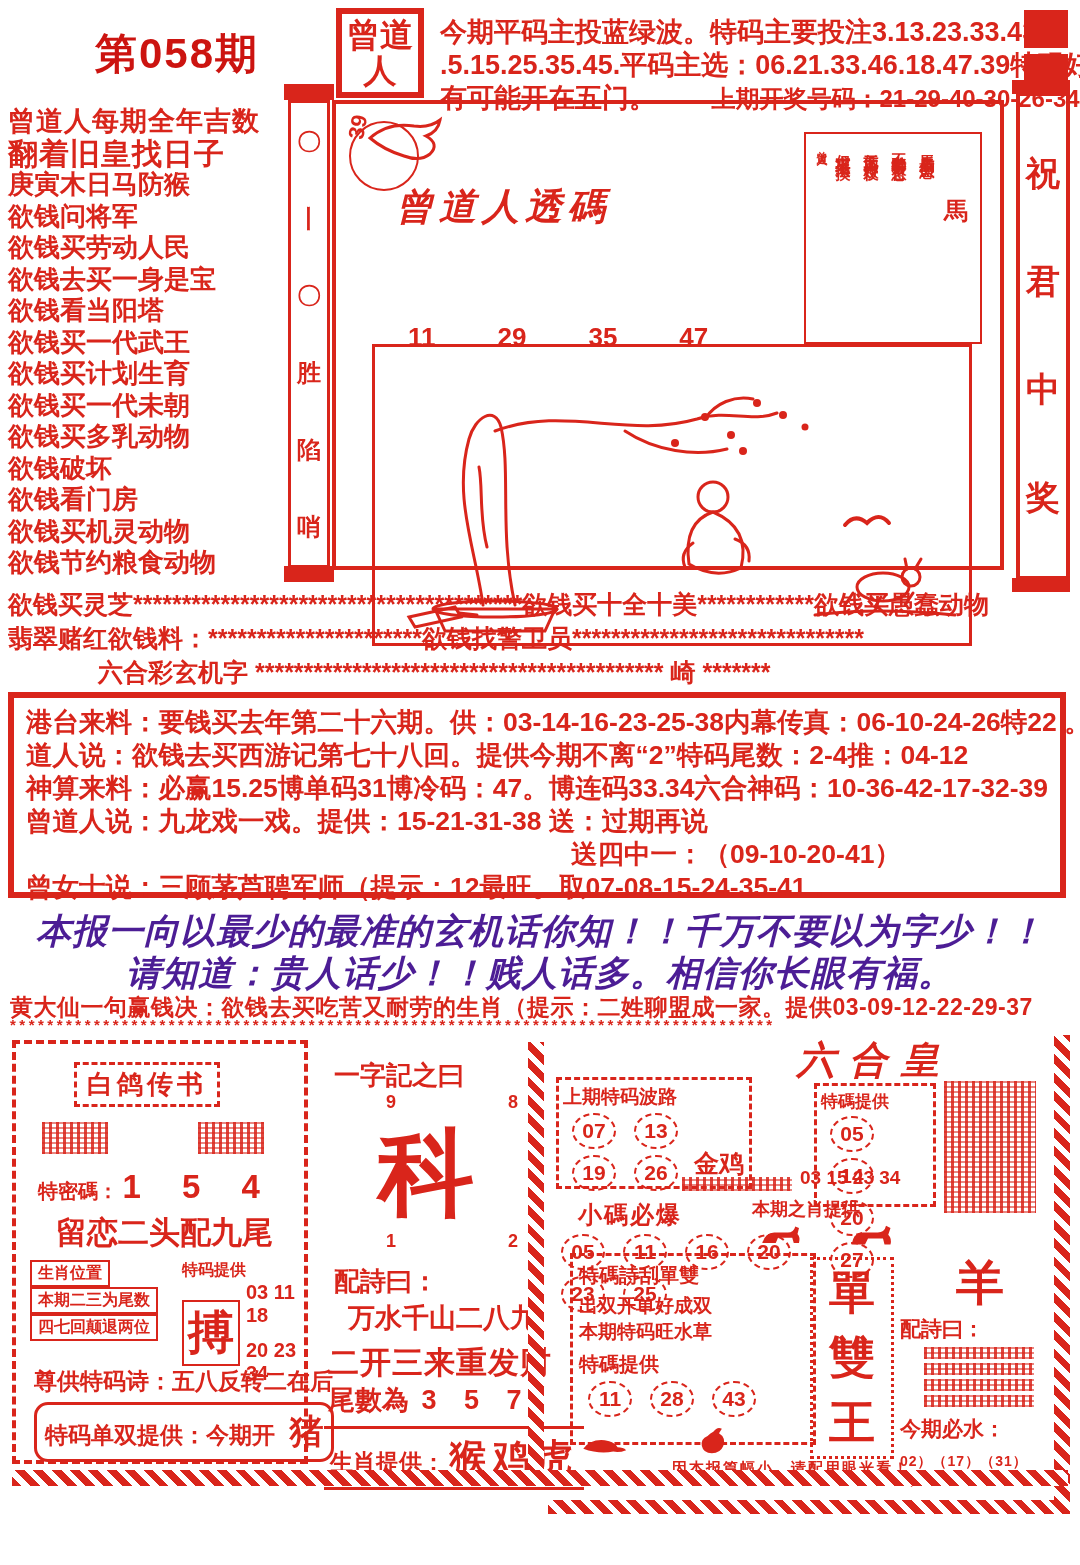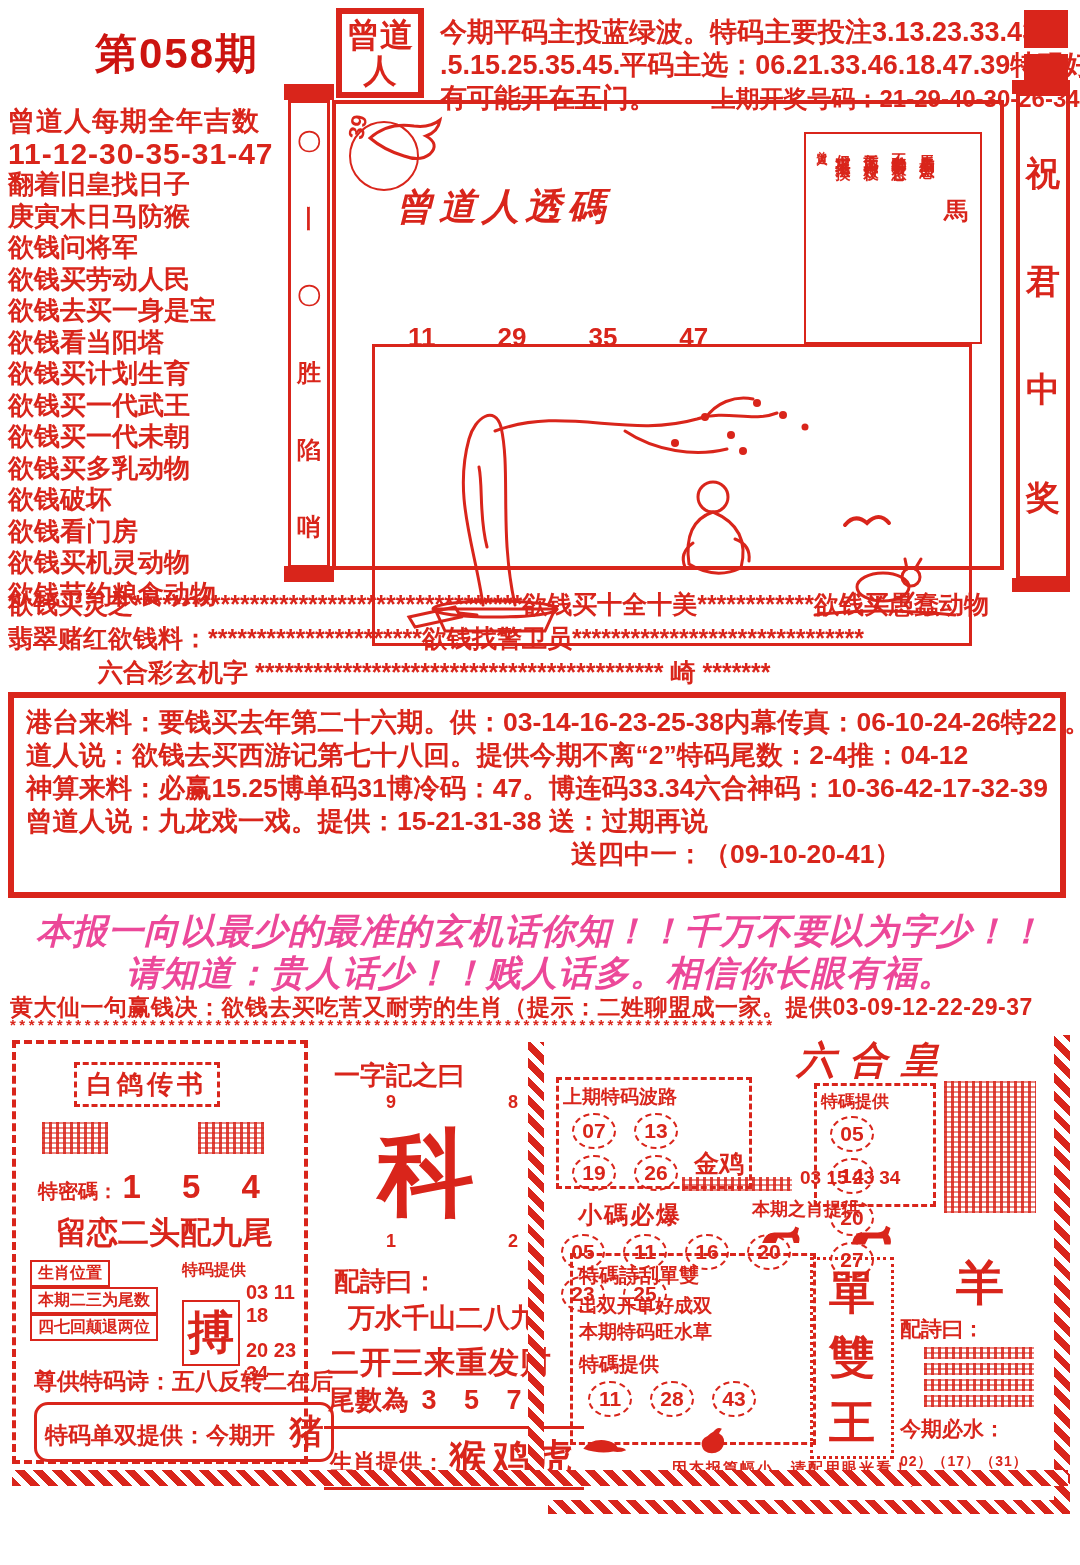--- a/index.html
+++ b/index.html
@@ -36,21 +36,21 @@
   .poem-line{writing-mode:vertical-rl;text-orientation:upright;font-size:15px;letter-spacing:2px}
   .innerart{border:3px solid #d9251b;box-sizing:border-box}
   
   .starrow{font-size:25px;letter-spacing:0;white-space:nowrap}
   
   .infobox{border:6px solid #d9251b;box-sizing:border-box;padding:8px 12px}
   .info-line{font-size:26.5px;line-height:33px;white-space:nowrap}
   .info-line:nth-child(5){text-indent:545px}
   
   .slogan{width:100%;text-align:center;font-family:"DejaVu Serif",serif;font-style:italic;
-          font-size:35px;color:#ec4899;letter-spacing:1px;white-space:nowrap}
+          font-size:35px;color:#4c1d95;letter-spacing:1px;white-space:nowrap}
   .huang{font-size:23px;letter-spacing:0.5px;white-space:nowrap}
   .sepstars{font-size:15px;letter-spacing:3.5px;white-space:nowrap;overflow:hidden;width:1060px}
   
   .colA{border:4px dashed #d9251b;box-sizing:border-box}
   .stampbox{border:3px dashed #d9251b;padding:2px 10px;font-size:26px;font-family:"DejaVu Serif",serif;letter-spacing:4px}
   .smallbox{border:2px solid #d9251b;padding:1px 6px;display:inline-block}
   .circ{width:44px;height:36px;border:2px dashed #d9251b;border-radius:50%;display:inline-flex;
         align-items:center;justify-content:center;font-size:21px;margin:3px 9px;box-sizing:border-box}
   .circ-list{display:flex;flex-wrap:wrap}
   .dashbox{border:3px dashed #d9251b;box-sizing:border-box}
@@ -71,29 +71,28 @@
     <span>有可能开在五门。</span>
     <span class="lastdraw" style="margin-left:48px">上期开奖号码：21-29-40-30-26-34+23</span>
   </div>
 </div>
 
 <div class="knob" style="left:1024px;top:10px;width:44px;height:38px"></div>
 <div class="knob" style="left:1024px;top:54px;width:44px;height:42px"></div>
 
 <div class="abs" style="left:8px;top:106px;width:278px">
     <div class="lc-line">曾道人每期全年吉数</div>
-    <div class="lc-line">11-12-30-35-31-47</div>
     <div class="lc-line">翻着旧皇找日子</div>
     <div class="lc-line">庚寅木日马防猴</div>
     <div class="lc-line">欲钱问将军</div>
     <div class="lc-line">欲钱买劳动人民</div>
     <div class="lc-line">欲钱去买一身是宝</div>
     <div class="lc-line">欲钱看当阳塔</div>
+    <div class="lc-line">欲钱买一代武王</div>
     <div class="lc-line">欲钱买计划生育</div>
-    <div class="lc-line">欲钱买一代武王</div>
     <div class="lc-line">欲钱买一代未朝</div>
     <div class="lc-line">欲钱买多乳动物</div>
     <div class="lc-line">欲钱破坏</div>
     <div class="lc-line">欲钱看门房</div>
     <div class="lc-line">欲钱买机灵动物</div>
     <div class="lc-line">欲钱节约粮食动物</div>
   </div>
 
 <div class="knob" style="left:284px;top:84px;width:50px;height:16px"></div>
 <div class="knob" style="left:284px;top:566px;width:50px;height:16px"></div>
@@ -188,20 +187,21 @@
 <div class="abs starrow" style="left:8px;top:588px">欲钱买灵芝****************************************欲钱买十全十美************欲钱买愚蠢动物</div>
 <div class="abs starrow" style="left:8px;top:622px">翡翠赌红欲钱料：**********************欲钱找警卫员******************************</div>
 <div class="abs starrow" style="left:98px;top:656px">六合彩玄机字 ****************************************** 崎 *******</div>
 
 <div class="abs infobox" style="left:8px;top:692px;width:1058px;height:206px">
     <div class="info-line">港台来料：要钱买去年第二十六期。供：03-14-16-23-25-38内幕传真：06-10-24-26特22 。</div>
     <div class="info-line">道人说：欲钱去买西游记第七十八回。提供今期不离“2”特码尾数：2-4推：04-12</div>
     <div class="info-line">神算来料：必赢15.25博单码31博冷码：47。博连码33.34六合神码：10-36-42-17-32-39</div>
     <div class="info-line">曾道人说：九龙戏一戏。提供：15-21-31-38 送：过期再说</div>
     <div class="info-line">送四中一：（09-10-20-41）</div>
+    <div class="info-line">曾女士说：三顾茅芦聘军师（提示：12最旺。取07-08-15-24-35-41．</div>
   </div>
 
 <div class="abs slogan" style="left:0;top:908px">本报一向以最少的最准的玄机话你知！！千万不要以为字少！！</div>
 <div class="abs slogan" style="left:0;top:950px">请知道：贵人话少！！贱人话多。相信你长眼有福。</div>
 <div class="abs huang" style="left:10px;top:992px">黄大仙一句赢钱决：欲钱去买吃苦又耐劳的生肖（提示：二姓聊盟成一家。提供03-09-12-22-29-37</div>
 <div class="abs sepstars" style="left:10px;top:1016px">**********************************************************************************</div>
 
 <div class="abs colA" style="left:12px;top:1040px;width:296px;height:424px">
   <div class="abs stampbox" style="left:58px;top:18px">白鸽传书</div>
   <div class="abs noise" style="left:26px;top:78px;width:66px;height:32px"></div>

